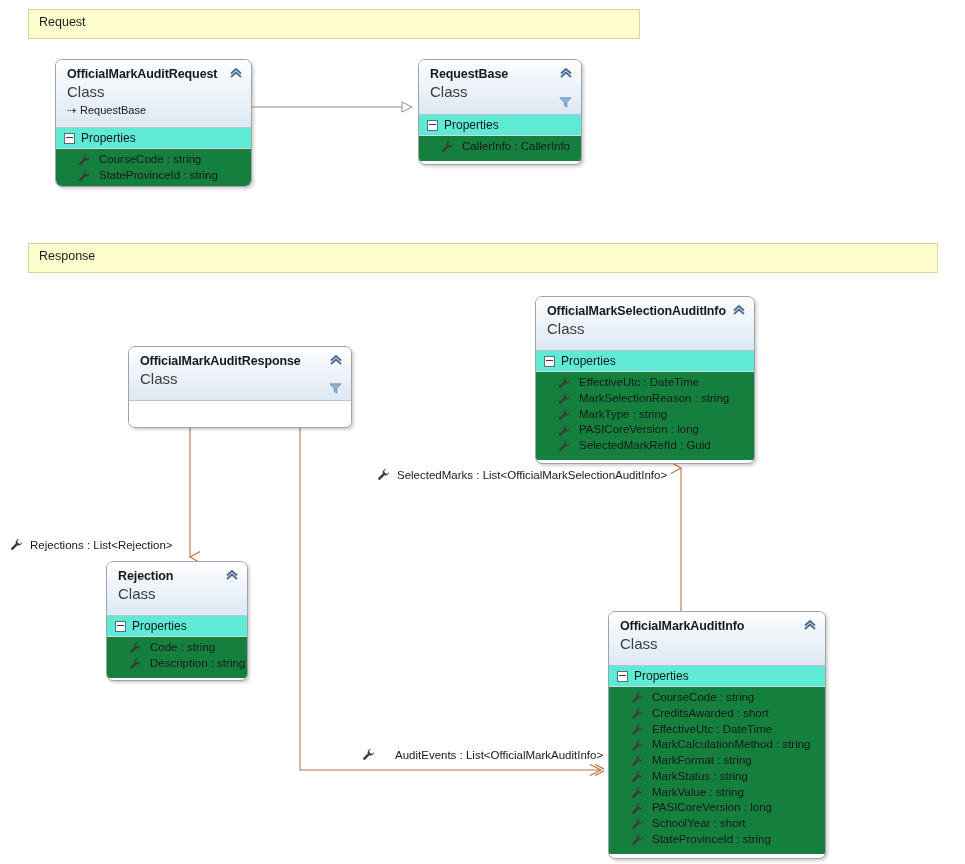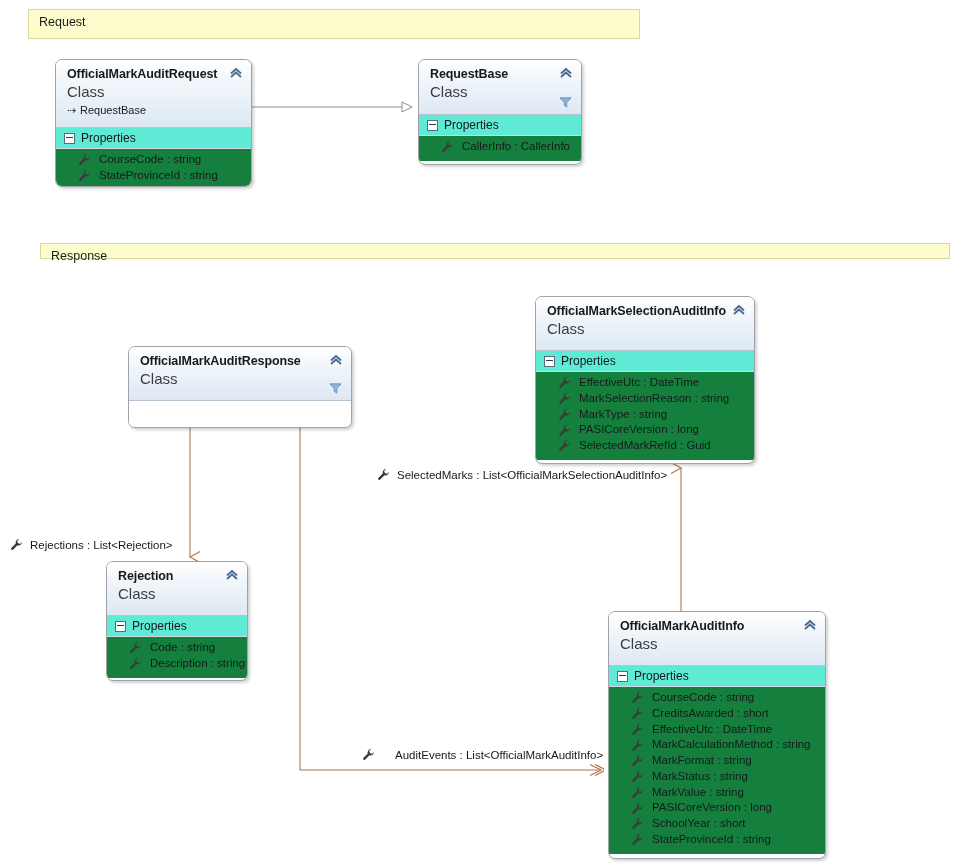--- a/index.html
+++ b/index.html
@@ -176,21 +176,21 @@
 
     <path d="M300,404 L300,770 L601,770" fill="none" stroke="#b5754a" stroke-width="1.1" marker-end="url(#openArrowRight)"></path>
 
     <path d="M681,612 L681,468" fill="none" stroke="#b5754a" stroke-width="1.1" marker-end="url(#openArrowUp)"></path>
   </svg>
 
   <div class="banner" style="left:28px; top:9px; width:612px; height:30px;">
     <span>Request</span>
   </div>
 
-  <div class="banner" style="left:40px; top:243px; width:910px; height:16px;">
+  <div class="banner" style="left:28px; top:243px; width:910px; height:30px;">
     <span>Response</span>
   </div>
 
   <div class="class-box" style="left:55px; top:59px; width:197px; height:128px;">
     <div class="cb-header" style="height:67px;">
       <div class="cb-title">OfficialMarkAuditRequest</div>
       <div class="cb-stereotype">Class</div>
       <div class="cb-base">
         <span class="arrow-glyph">⇢</span><span>RequestBase</span>
       </div>

